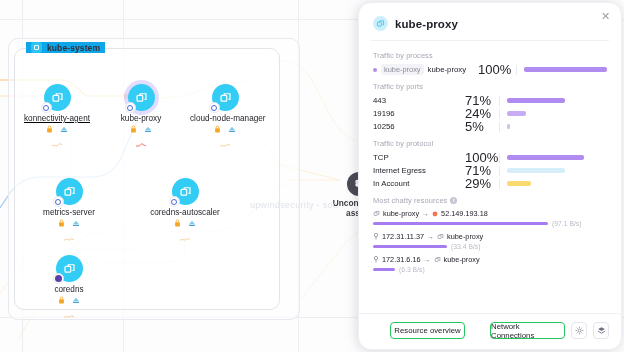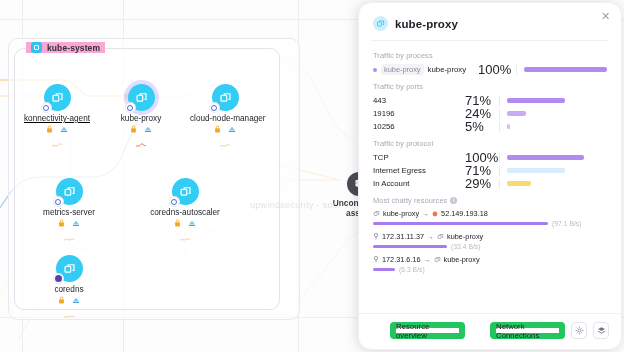--- a/index.html
+++ b/index.html
@@ -20,21 +20,21 @@
   .group-box {
     position: absolute;
     border: 1px solid #e3e4ea;
     border-radius: 10px;
     background: rgba(255,255,255,0.55);
   }
   .group-box.outer { border-color: #e8e9ee; }
   .group-label {
     position: absolute;
     display: flex; align-items: center; gap: 5px;
-    background: #f9a8d4;
+    background: #0ea5e9;
     padding: 0 5px;
     font-size: 8.5px; color: #2f3038; font-weight: 600;
     letter-spacing: .1px;
   }
   .ns-icon {
     width: 11px; height: 11px; border-radius: 3px;
     background: #2bc4f3;
     display: inline-flex; align-items: center; justify-content: center;
   }
   .ns-icon i { width: 5px; height: 5px; border: 1.2px solid #fff; border-radius: 1px; display:block;}
@@ -136,21 +136,21 @@
   .chatty-bar-row { display: flex; align-items: center; gap: 4px; margin-top: 2px; }
   .chatty-bar { height: 3px; border-radius: 2px; background: #a77cf0; }
   .chatty-rate { font-size: 6.8px; color: #b9bbc7; }
 
   .p-foot {
     border-top: 1px solid #f0f0f4;
     padding: 8px 12px 10px 12px;
     display: flex; align-items: center; gap: 6px;
   }
   .btn {
-    flex: 1; height: 17px; border: 6px solid #22c55e; border-radius: 4px;
+    flex: 1; height: 17px; border: 1px solid #22c55e; border-radius: 4px;
     background: #fff; font-size: 7.8px; color: #23242c;
     display: flex; align-items: center; justify-content: center; cursor: pointer; margin-left: 19px;
   }
   .icon-btn {
     width: 16px; height: 17px; border: 1px solid #e4e5ec; border-radius: 4px; background: #fff;
     display: flex; align-items: center; justify-content: center; cursor: pointer; flex: none;
   }
 </style>
 </head>
 <body>

